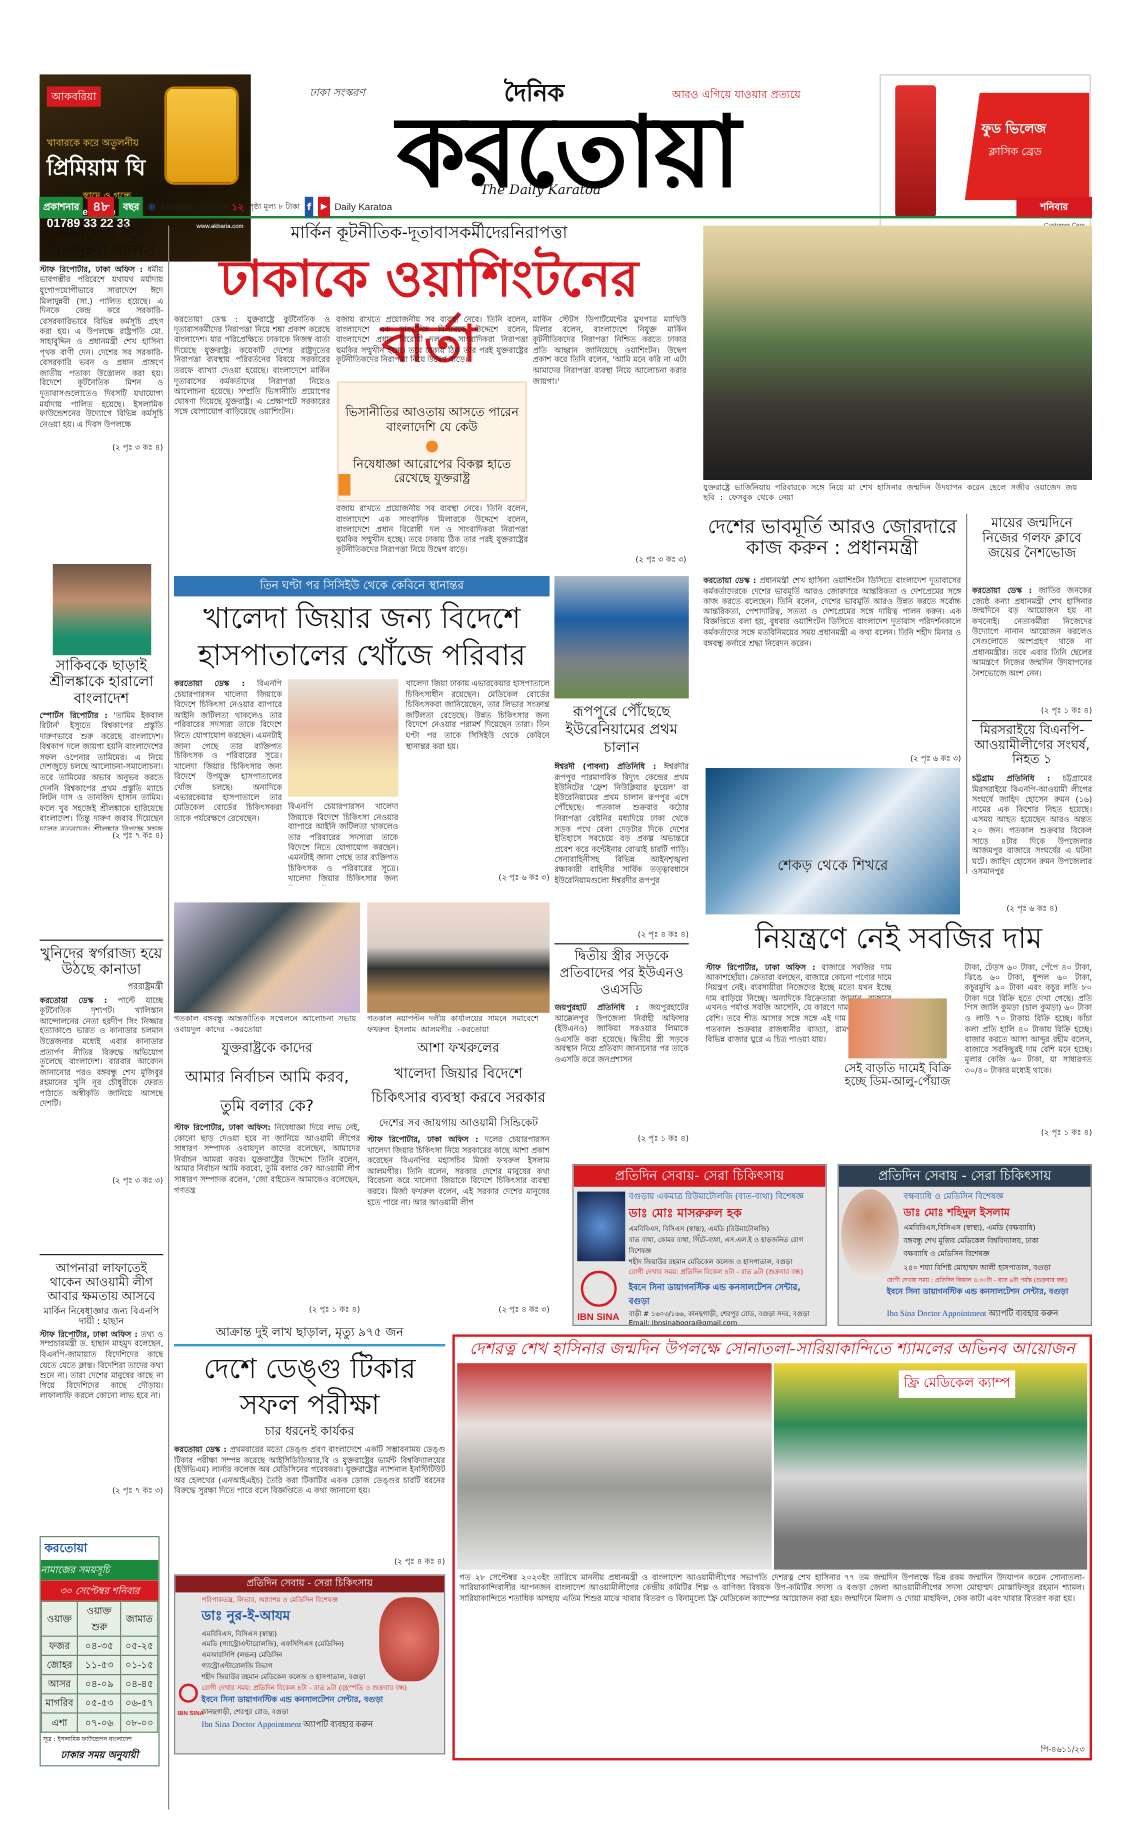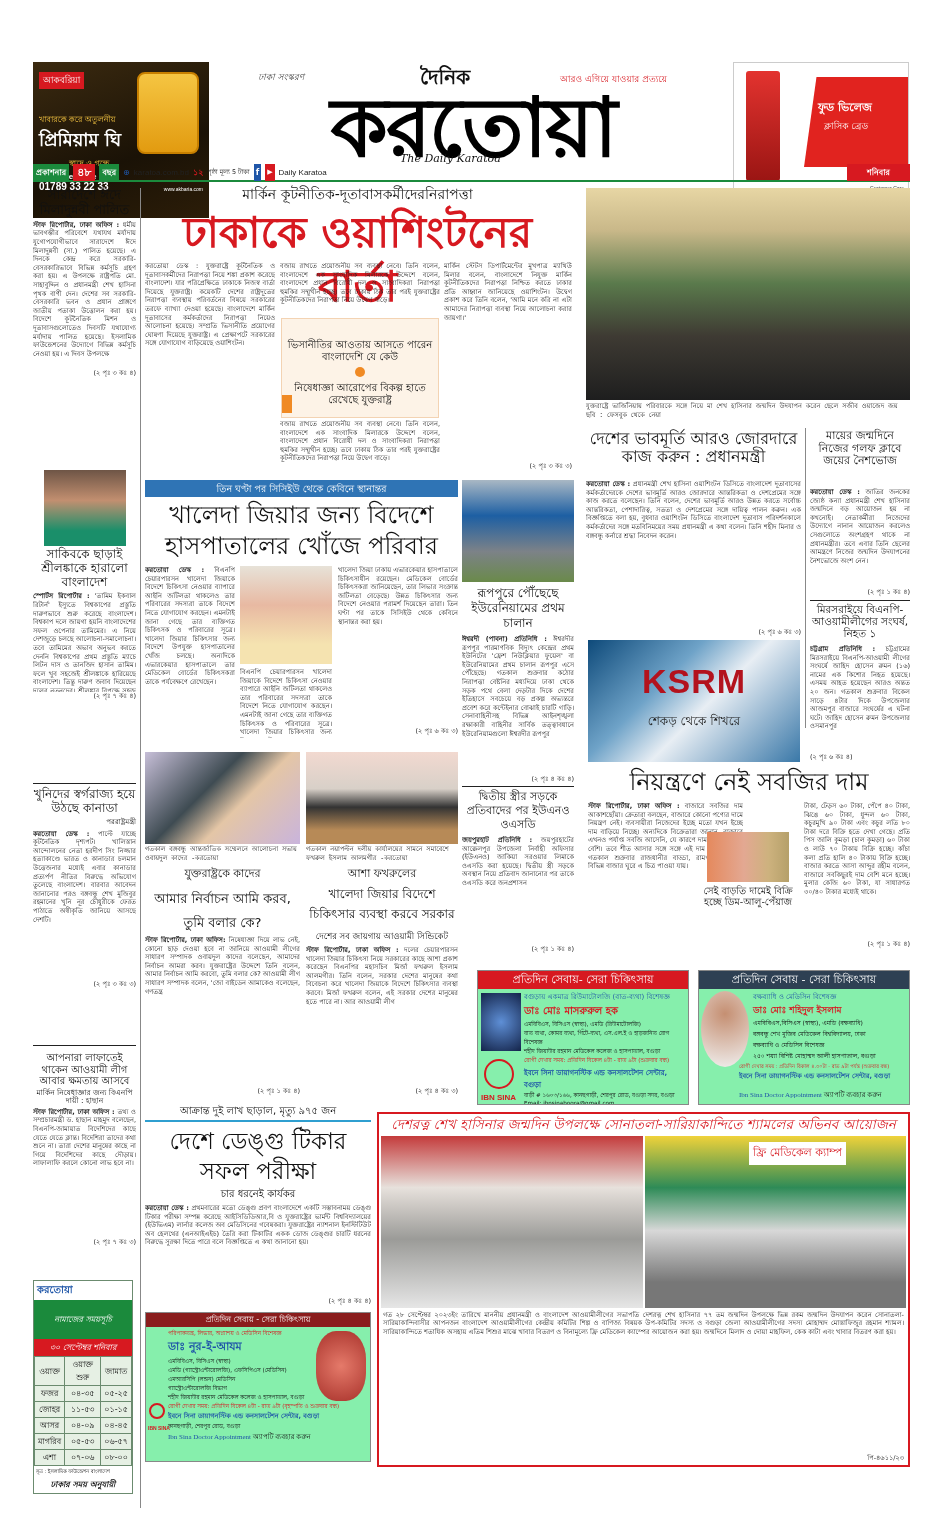--- a/index.html
+++ b/index.html
@@ -14,21 +14,21 @@
   .rule{background:#222}
   
   .ad-left{left:33px;top:62px;width:176px;height:156px;background:linear-gradient(160deg,#3b2a10,#1a1206 60%,#2c1d08);color:#fff;padding:6px}
   .ad-right{left:733px;top:62px;width:176px;height:156px;background:#fff;border:1px solid #ccc}
   .masthead-title{left:258px;top:82px;width:430px;height:92px;font-size:82px;font-weight:bold;text-align:center;color:#000;font-family:"DejaVu Sans",sans-serif;letter-spacing:-2px;line-height:92px}
   .info-bar{left:33px;top:165px;width:877px;height:17px;font-size:8px;line-height:17px;font-family:"DejaVu Sans",sans-serif;color:#222;border-bottom:2px solid #1b8a3c;display:flex;align-items:center;gap:4px}
   .badge-green{background:#1b8a3c;color:#fff;padding:0 3px;font-weight:bold}
   .badge-red{background:#d71920;color:#fff;padding:0 4px;font-weight:bold;font-size:11px}
   .dayname{margin-left:auto;background:#d71920;color:#fff;padding:0 20px;font-weight:bold}
   .colrule{width:1px;background:#888}
-  .adbox{border:1px solid #888;background:#86efac;font-family:"DejaVu Sans",sans-serif;font-size:7px;overflow:hidden}
+  .adbox{border:1px solid #888;background:#e5e5e5;font-family:"DejaVu Sans",sans-serif;font-size:7px;overflow:hidden}
   .adhead{color:#fff;text-align:center;font-size:11px;height:18px;line-height:18px}
   .blue{color:#1f56a8}
   .red{color:#d71920}
   table.namaz{border-collapse:collapse;width:100%;font-size:8px;font-family:"DejaVu Sans",sans-serif}
   table.namaz td{border:1px solid #6b8b6f;padding:1px 3px;text-align:center;background:#e6f0e4}
 </style>
 </head>
 <body>
 
 <div class="abs ad-left">
@@ -60,21 +60,21 @@
   <div style="position:absolute;left:4px;bottom:4px;font-size:5px;color:#333;font-family:'Liberation Sans',sans-serif">foodvillage.bd</div>
 </div>
 
 <div class="abs info-bar">
   <span class="badge-green">প্রকাশনার</span>
   <span class="badge-red">৪৮</span>
   <span class="badge-green">বছর</span>
   <span style="color:#1f56a8">⊕</span>
   <span style="font-family:'Liberation Sans',sans-serif">karatoa.com.bd</span>
   <span style="color:#d71920;font-weight:bold">১২</span>
-  <span style="font-size:6.4px;white-space:nowrap">পৃষ্ঠা মূল্য 5 টাকা</span>
+  <span style="font-size:6.4px;white-space:nowrap">পৃষ্ঠা মূল্য ৮ টাকা</span>
   <span style="background:#1f56a8;color:#fff;font-size:8px;padding:0 2px;font-weight:bold">f</span>
   <span style="background:#d71920;color:#fff;font-size:7px;padding:0 2px">▶</span>
   <span style="font-family:'Liberation Sans',sans-serif">Daily Karatoa</span>
   <span class="dayname">শনিবার</span>
 </div>
 
 <div class="abs" style="left:33px;top:188px;width:103px">
   <div class="hl" style="font-size:13px">সারাদেশে ঈদে মিলাদুন্নবী পালিত</div>
   <div class="txt" style="height:148px;margin-top:3px"><b>স্টাফ রিপোর্টার, ঢাকা অফিস :</b> <span>ধর্মীয় ভাবগম্ভীর পরিবেশে যথাযথ মর্যাদায় যুগোপযোগীভাবে সারাদেশে ঈদে মিলাদুন্নবী (সা.) পালিত হয়েছে। এ দিনকে কেন্দ্র করে সরকারি-বেসরকারিভাবে বিভিন্ন কর্মসূচি গ্রহণ করা হয়। এ উপলক্ষে রাষ্ট্রপতি মো. সাহাবুদ্দিন ও প্রধানমন্ত্রী শেখ হাসিনা পৃথক বাণী দেন। দেশের সব সরকারি-বেসরকারি ভবন ও প্রধান প্রাঙ্গণে জাতীয় পতাকা উত্তোলন করা হয়। বিদেশে কূটনৈতিক মিশন ও দূতাবাসগুলোতেও দিবসটি যথাযোগ্য মর্যাদায় পালিত হয়েছে। ইসলামিক ফাউন্ডেশনের উদ্যোগে বিভিন্ন কর্মসূচি নেওয়া হয়। এ দিবস উপলক্ষে</span></div>
   <div class="txt" style="text-align:right">(২ পৃঃ ৩ কঃ ৪)</div>
@@ -95,21 +95,21 @@
 <div class="abs rule" style="left:33px;top:1045px;width:103px;height:1px"></div>
 <div class="abs" style="left:33px;top:1052px;width:103px">
   <div class="hl" style="font-size:10px">আপনারা লাফাতেই থাকেন আওয়ামী লীগ আবার ক্ষমতায় আসবে</div>
   <div class="hl" style="font-size:7.5px;margin-top:2px">মার্কিন নিষেধাজ্ঞার জন্য বিএনপি দায়ী : হাছান</div>
   <div class="txt" style="height:130px;margin-top:2px"><b>স্টাফ রিপোর্টার, ঢাকা অফিস :</b> <span>তথ্য ও সম্প্রচারমন্ত্রী ড. হাছান মাহমুদ বলেছেন, বিএনপি-জামায়াত বিদেশিদের কাছে যেতে যেতে ক্লান্ত। বিদেশিরা তাদের কথা শুনে না। তারা দেশের মানুষের কাছে না গিয়ে বিদেশিদের কাছে দৌড়ায়। লাফালাফি করলে কোনো লাভ হবে না।</span></div>
   <div class="txt" style="text-align:right">(২ পৃঃ ৭ কঃ ৩)</div>
 </div>
 
 <div class="abs" style="left:33px;top:1280px;width:100px;border:1px solid #6b8b6f;background:#fff">
   <div style="font-size:10px;color:#1f56a8;font-weight:bold;padding:1px 3px;font-family:'DejaVu Sans',sans-serif">করতোয়া</div>
-  <div style="background:#1b8a3c;color:#fff;text-align:center;font-size:8px;padding:13px 0;font-style:italic;font-family:'DejaVu Sans',sans-serif">নামাজের সময়সূচি</div>
+  <div style="background:#1b8a3c;color:#fff;font-size:8px;padding:2px 0;font-style:italic;font-family:'DejaVu Sans',sans-serif">নামাজের সময়সূচি</div>
   <div style="background:#d71920;color:#fff;text-align:center;font-size:8px;padding:2px 0;font-style:italic;font-family:'DejaVu Sans',sans-serif">৩০ সেপ্টেম্বর শনিবার</div>
   <table class="namaz">
     <tbody>
         <tr>
       <td>ওয়াক্ত</td>
       <td>ওয়াক্ত শুরু</td>
       <td>জামাত</td>
     </tr>
     <tr>
           <td>ফজর</td>
@@ -166,24 +166,23 @@
 <div class="abs txt" style="left:586px;top:628px;width:215px;text-align:right">(২ পৃঃ ৬ কঃ ৩)</div>
 <div class="abs colrule" style="left:805px;top:428px;height:300px"></div>
 
 <div class="abs hl" style="left:810px;top:430px;width:100px;font-size:11px">মায়ের জন্মদিনে নিজের গলফ ক্লাবে জয়ের নৈশভোজ</div>
 <div class="abs txt" style="left:810px;top:488px;width:100px;height:100px"><b>করতোয়া ডেস্ক :</b> <span>জাতির জনকের জ্যেষ্ঠ কন্যা প্রধানমন্ত্রী শেখ হাসিনার জন্মদিনে বড় আয়োজন হয় না কখনোই। নেতাকর্মীরা নিজেদের উদ্যোগে নানান আয়োজন করলেও সেগুলোতে অংশগ্রহণ থাকে না প্রধানমন্ত্রীর। তবে এবার তিনি ছেলের আমন্ত্রণে নিজের জন্মদিন উদযাপনের নৈশভোজে অংশ নেন।</span></div>
 <div class="abs txt" style="left:810px;top:588px;width:100px;text-align:right">(২ পৃঃ ১ কঃ ৪)</div>
 <div class="abs rule" style="left:810px;top:600px;width:100px;height:1px"></div>
 
 <div class="abs hl" style="left:810px;top:603px;width:100px;font-size:10.5px">মিরসরাইয়ে বিএনপি-আওয়ামীলীগের সংঘর্ষ, নিহত ১</div>
 <div class="abs txt" style="left:810px;top:645px;width:100px;height:108px"><b>চট্টগ্রাম প্রতিনিধি :</b> <span>চট্টগ্রামের মিরসরাইয়ে বিএনপি-আওয়ামী লীগের সংঘর্ষে জাহিদ হোসেন রুমন (১৬) নামের এক কিশোর নিহত হয়েছে। এসময় আহত হয়েছেন আরও অন্তত ২০ জন। গতকাল শুক্রবার বিকেল সাড়ে ৪টার দিকে উপজেলার আজমপুর বাজারে সংঘর্ষের এ ঘটনা ঘটে। জাহিদ হোসেন রুমন উপজেলার ওসমানপুর</span></div>
-<div class="abs txt" style="left:810px;top:753px;width:100px;text-align:left">(২ পৃঃ ৬ কঃ ৪)</div>
+<div class="abs txt" style="left:810px;top:753px;width:100px;text-align:center">(২ পৃঃ ৬ কঃ ৪)</div>
 
 <div class="abs" style="left:588px;top:640px;width:212px;height:122px;background:linear-gradient(135deg,#0e4a7a 0%,#6fa3c8 35%,#e8eef4 55%,#3a78a8 100%);overflow:hidden">
-  <div style="position:absolute;left:0;right:0;top:22px;text-align:center;font-size:34px;font-weight:bold;color:#b3121d;font-family:'Liberation Sans',sans-serif;letter-spacing:1px">KSRM</div>
   <div style="position:absolute;left:0;right:0;top:72px;text-align:center;font-size:12px;color:#222;font-family:'DejaVu Sans',sans-serif">শেকড় থেকে শিখরে</div>
 </div>
 
 <div class="abs" style="left:145px;top:480px;width:313px;height:17px;background:#2f74b5;color:#fff;text-align:center;font-size:9.5px;line-height:17px;font-family:'DejaVu Sans',sans-serif">তিন ঘণ্টা পর সিসিইউ থেকে কেবিনে স্থানান্তর</div>
 <div class="abs hl" style="left:145px;top:500px;width:313px;font-size:24px;line-height:31px">খালেদা জিয়ার জন্য বিদেশে হাসপাতালের খোঁজে পরিবার</div>
 <div class="abs txt" style="left:145px;top:566px;width:90px;height:175px"><b>করতোয়া ডেস্ক :</b> <span>বিএনপি চেয়ারপারসন খালেদা জিয়াকে বিদেশে চিকিৎসা নেওয়ার ব্যাপারে আইনি জটিলতা থাকলেও তার পরিবারের সদস্যরা তাকে বিদেশে নিতে যোগাযোগ করছেন। এমনটাই জানা গেছে তার ব্যক্তিগত চিকিৎসক ও পরিবারের সূত্রে। খালেদা জিয়ার চিকিৎসার জন্য বিদেশে উপযুক্ত হাসপাতালের খোঁজ চলছে। অন্যদিকে এভারকেয়ার হাসপাতালে তার মেডিকেল বোর্ডের চিকিৎসকরা তাকে পর্যবেক্ষণে রেখেছেন।</span></div>
 <div class="abs photo" style="left:240px;top:566px;width:92px;height:98px;background:linear-gradient(180deg,#e7e2d8,#e8b9a2 40%,#f5e3b0 80%)"></div>
 <div class="abs txt" style="left:240px;top:668px;width:92px;height:70px"><span>বিএনপি চেয়ারপারসন খালেদা জিয়াকে বিদেশে চিকিৎসা নেওয়ার ব্যাপারে আইনি জটিলতা থাকলেও তার পরিবারের সদস্যরা তাকে বিদেশে নিতে যোগাযোগ করছেন। এমনটাই জানা গেছে তার ব্যক্তিগত চিকিৎসক ও পরিবারের সূত্রে। খালেদা জিয়ার চিকিৎসার জন্য বিদেশে উপযুক্ত হাসপাতালের খোঁজ চলছে। অন্যদিকে এভারকেয়ার হাসপাতালে তার মেডিকেল বোর্ডের চিকিৎসকরা তাকে পর্যবেক্ষণে রেখেছেন।</span></div>
 <div class="abs txt" style="left:338px;top:566px;width:120px;height:160px"><span>খালেদা জিয়া ঢাকায় এভারকেয়ার হাসপাতালে চিকিৎসাধীন রয়েছেন। মেডিকেল বোর্ডের চিকিৎসকরা জানিয়েছেন, তার লিভার সংক্রান্ত জটিলতা বেড়েছে। উন্নত চিকিৎসার জন্য বিদেশে নেওয়ার পরামর্শ দিয়েছেন তারা। তিন ঘণ্টা পর তাকে সিসিইউ থেকে কেবিনে স্থানান্তর করা হয়।</span></div>
 <div class="abs txt" style="left:338px;top:727px;width:120px;text-align:right">(২ পৃঃ ৬ কঃ ৩)</div>

